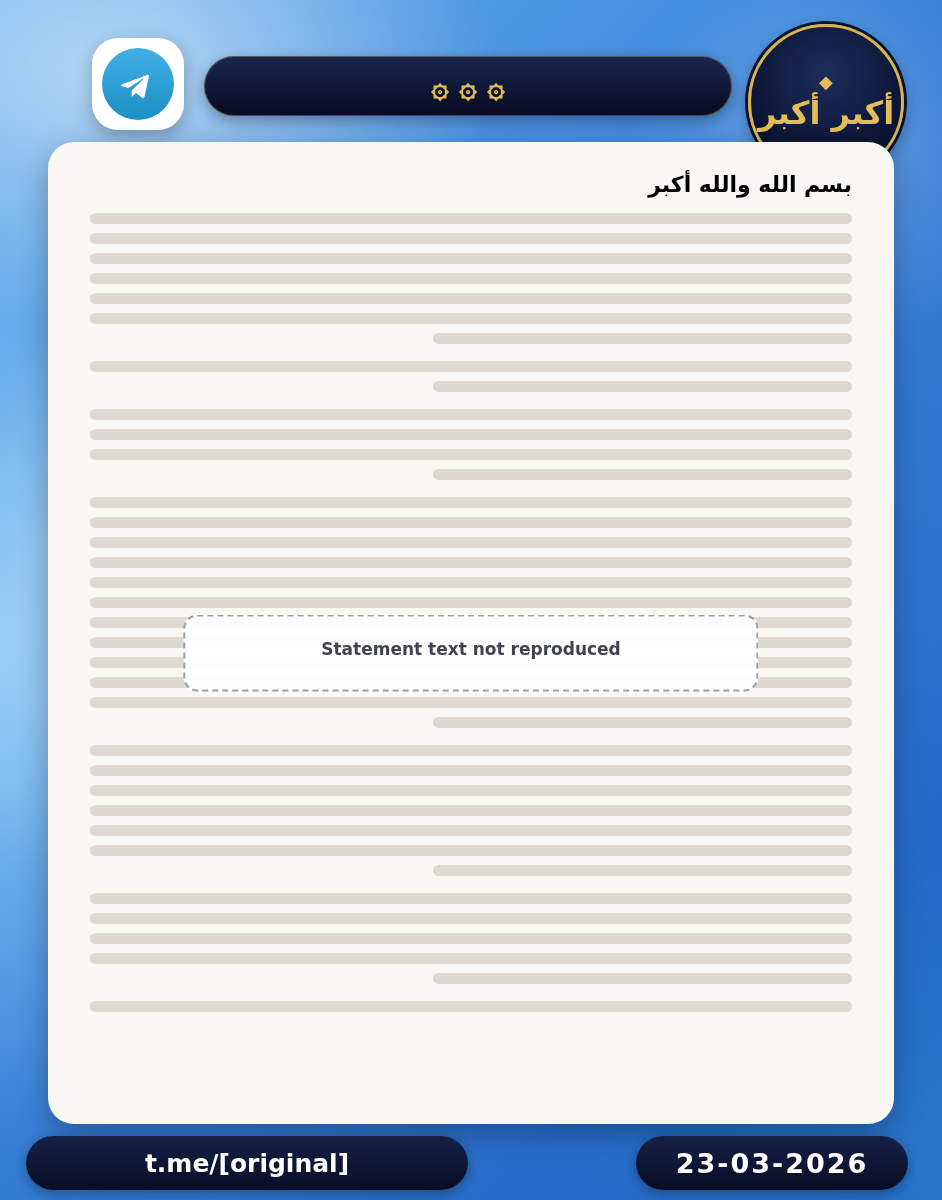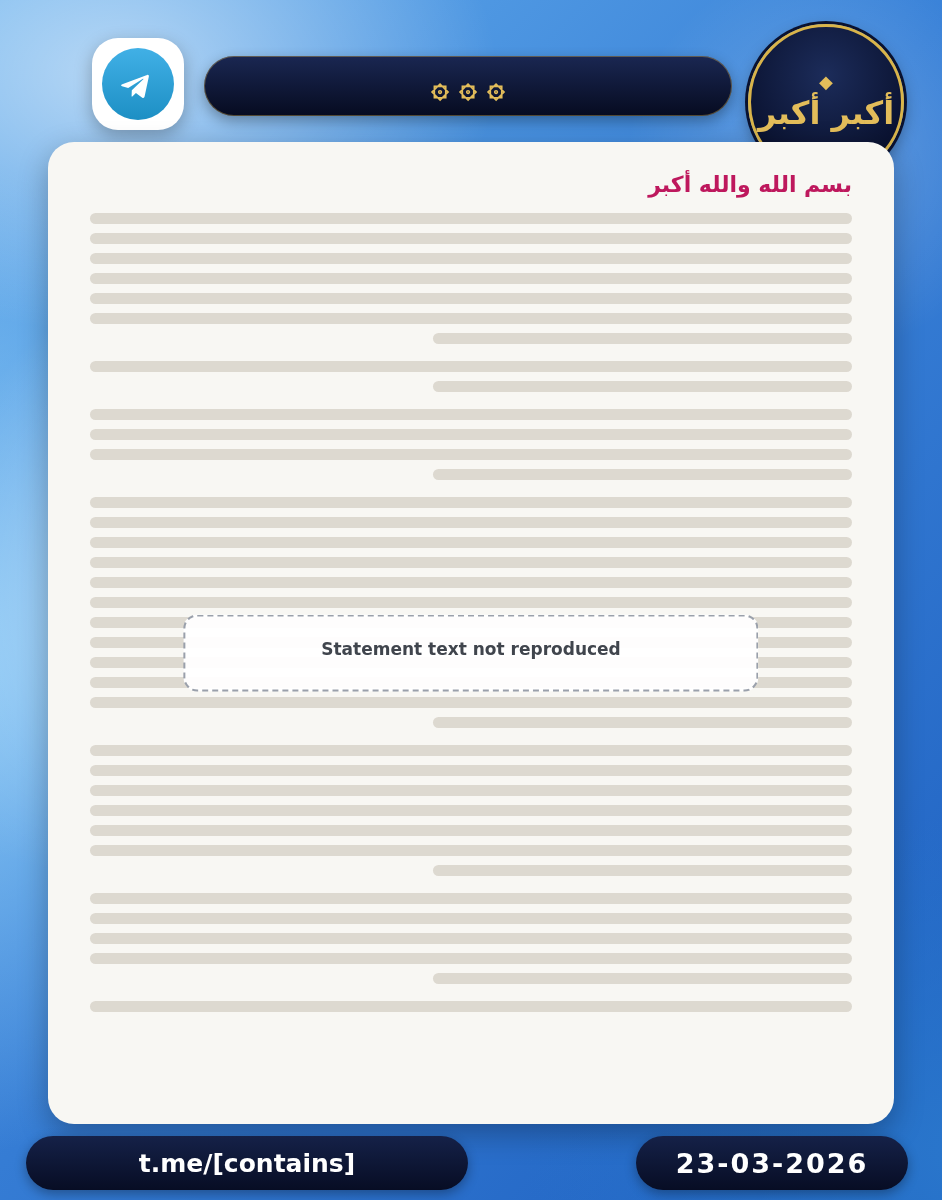--- a/index.html
+++ b/index.html
@@ -47,21 +47,21 @@
     display:flex;flex-direction:column;align-items:center;justify-content:center;
     color:#e3bd5a;text-align:center;}
   .emblem .crest{font-size:18px;line-height:1;margin-bottom:4px;}
   .emblem .takbir{font-size:32px;font-weight:bold;line-height:1.15;direction:rtl;}
 
   
   .card{position:absolute;left:48px;top:142px;width:846px;height:982px;
     background:#f8f7f3;border-radius:26px;
     box-shadow:0 10px 30px rgba(0,0,0,.28);
     padding:30px 42px;box-sizing:border-box;direction:rtl;}
-  .basmala{font-weight:bold;font-size:22px;color:#be185d;text-align:right;margin:0 0 16px 0;}
+  .basmala{font-weight:bold;font-size:22px;color:#000000;text-align:right;margin:0 0 16px 0;}
   .para{margin-bottom:17px;}
   .line-bar{height:11px;border-radius:6px;background:#ddd9d0;margin:9px 0;}
   .line-bar.short{width:55%;}
 
   .redaction-note{position:absolute;left:50%;top:52%;transform:translate(-50%,-50%);
     width:68%;background:rgba(255,255,255,.95);border:2px dashed #9aa0ab;border-radius:14px;
     padding:22px 34px;text-align:center;color:#40454d;direction:ltr;box-sizing:border-box;}
   .redaction-note .t1{font-weight:bold;font-size:17px;margin-bottom:9px;}
   .redaction-note .t2{font-size:13.5px;line-height:1.55;}
 
@@ -154,19 +154,19 @@
           <div class="line-bar"></div>
         </div>
       </div>
 
     <div class="redaction-note">
       <div class="t1">Statement text not reproduced</div>
     </div>
   </div>
 
   <div class="footer-pill pill-url">
-    <span>t.me/[contains]</span>
+    <span>t.me/[original]</span>
   </div>
   <div class="footer-pill pill-date">
     <span>23-03-2026</span>
   </div>
 
 </div>
 
 </body></html>

